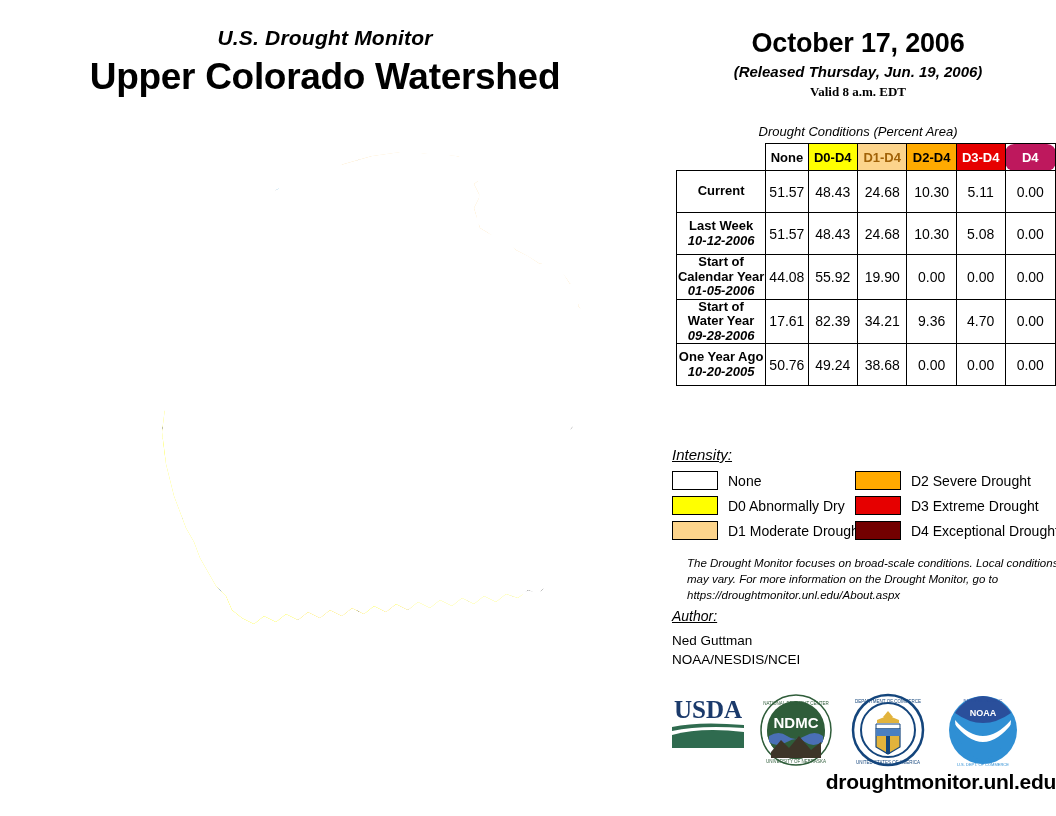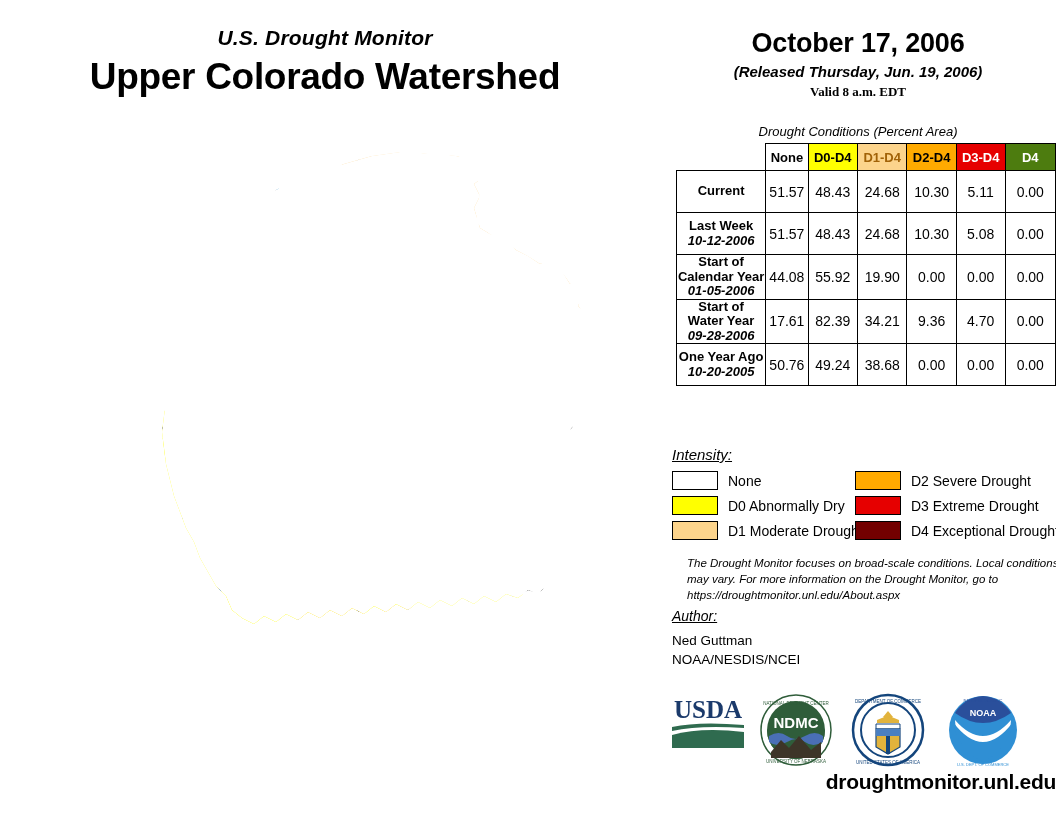--- a/index.html
+++ b/index.html
@@ -28,21 +28,21 @@
            font-size:13px;background:#fff;}
   table.dm td,table.dm th{border:1px solid #000;text-align:center;
            font-weight:normal;padding:0;}
   table.dm thead th{height:26px;font-size:13px;font-weight:bold;}
   th.c-lbl{border:none!important;background:transparent;width:92px;}
   th.c-none{width:42px;background:#ffffff;color:#000;font-weight:normal;}
   th.c-d0{width:50px;background:#ffff00;color:#000;}
   th.c-d1{width:50px;background:#fcd48c;color:#a16207;}
   th.c-d2{width:50px;background:#ffaa00;color:#000;}
   th.c-d3{width:50px;background:#e60000;color:#fff;}
-  th.c-d4{width:52px;background:#4d7c0f;color:#fff;}
+  th.c-d4{width:52px;background:#be185d;color:#fff;border-radius:9px;}
   table.dm tbody td{height:41px;font-size:14px;}
   td.rl{width:92px;line-height:1.12;padding:2px 4px;}
   .rl-name{font-size:13px;font-weight:bold;display:block;}
   .rl-date{font-size:13px;font-style:italic;font-weight:bold;display:block;}
   table.dm tbody tr:first-child td.rl .rl-name{font-size:13px;}
 
   
   .leg-title{position:absolute;left:672px;top:446px;font-size:15px;
              font-style:italic;text-decoration:underline;font-weight:normal;}
   .legend{position:absolute;left:672px;top:468px;width:380px;

